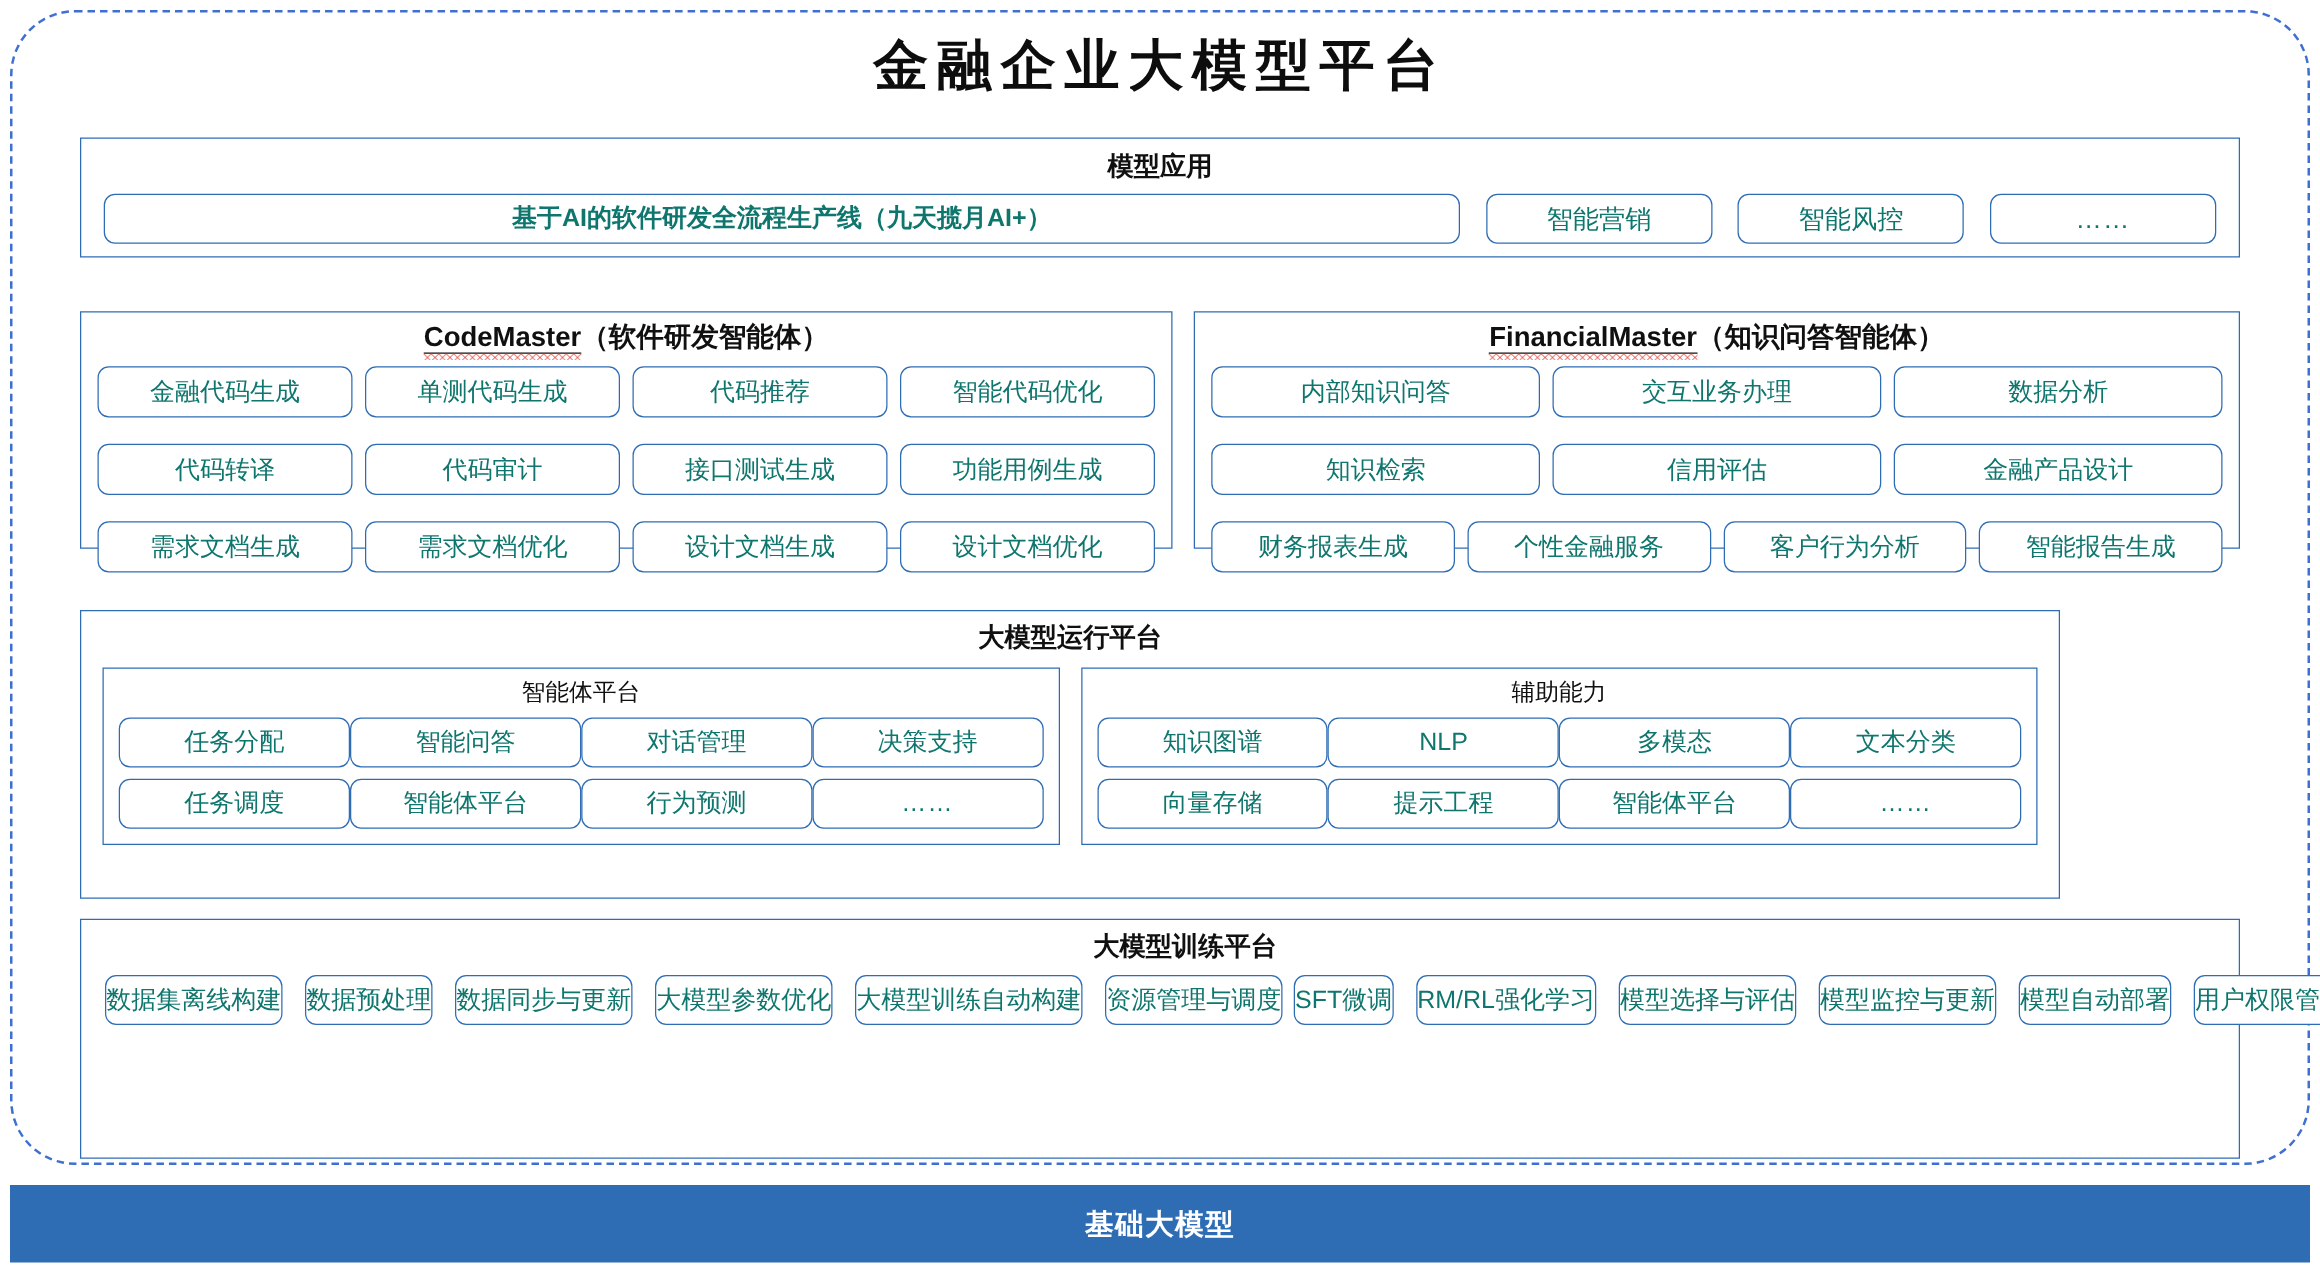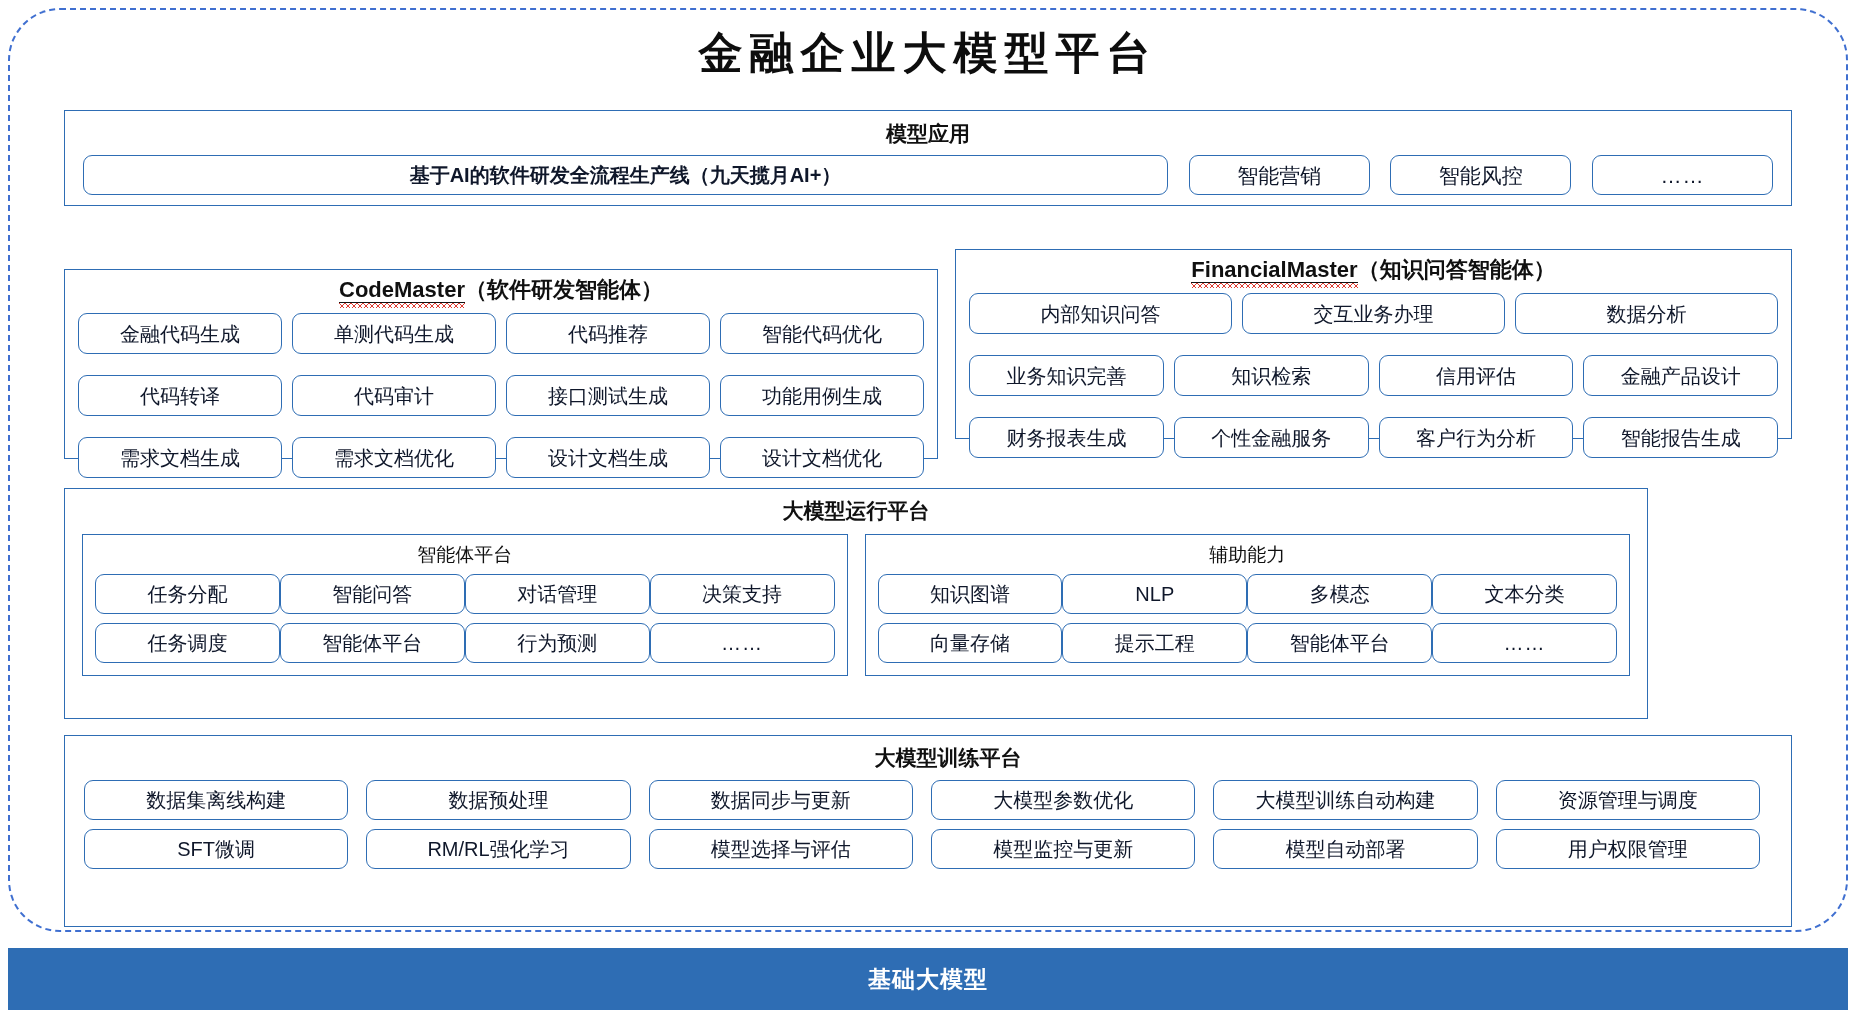--- a/index.html
+++ b/index.html
@@ -99,21 +99,21 @@
 
   
   .chip {
     border: 1.4px solid #2e6db4;
     border-radius: 9px;
     background: #ffffff;
     display: flex;
     align-items: center;
     justify-content: center;
     font-size: 21px;
-    color: #0f172a;
+    color: #0f766e;
     white-space: nowrap;
     line-height: 1;
   }
   .chip.dots { letter-spacing: 1px; }
 
   .chip-row {
     display: flex;
     justify-content: space-between;
     align-items: center;
   }
@@ -123,21 +123,21 @@
   #sec-app .panel-title { margin-top: 12px; }
   #app-row {
     position: absolute;
     left: 18px; top: 44px; right: 18px;
     height: 40px;
   }
   #app-main-chip { width: 1085px; height: 40px; font-size: 20px; font-weight: 700; }
   #app-row .chip.small { width: 181px; height: 40px; }
 
   
-  #sec-code { left: 64px; top: 249px; width: 874px; height: 190px; margin-top: 20px; }
+  #sec-code { left: 64px; top: 249px; width: 874px; height: 190px; }
   #sec-fin  { left: 955px; top: 249px; width: 837px; height: 190px; }
   .agent-panel .agent-title { margin-top: 9px; }
   .agent-grid {
     position: absolute;
     left: 13px; right: 13px; top: 43px;
     display: flex;
     flex-direction: column;
     gap: 21px;
   }
   .agent-grid .chip-row { gap: 10px; }
@@ -167,21 +167,20 @@
   .run-col .chip-row { }
   .run-col .chip { flex: 1; height: 40px; font-size: 20px; }
 
   
   #sec-train { left: 64px; top: 735px; width: 1728px; height: 192px; padding-left: 40px; }
   #sec-train .panel-title { margin-top: 11px; }
   .train-grid {
     position: absolute;
     left: 19px; right: 31px; top: 44px;
     display: flex;
-    flex-direction: column;
     gap: 9px;
   }
   .train-grid .chip-row { gap: 18px; }
   .train-grid .chip { flex: 1; height: 40px; font-size: 20px; }
 
   
   .base-bar {
     position: absolute;
     left: 8px;
     top: 948px;
@@ -248,21 +247,20 @@
     <div class="agent-title">
       <span class="en">FinancialMaster</span><span>（知识问答智能体）</span>
     </div>
     <div class="agent-grid">
       <div class="chip-row">
         <div class="chip">内部知识问答</div>
         <div class="chip">交互业务办理</div>
         <div class="chip">数据分析</div>
       </div>
       <div class="chip-row">
-        <div class="chip">业务知识完善</div>
         <div class="chip">知识检索</div>
         <div class="chip">信用评估</div>
         <div class="chip">金融产品设计</div>
       </div>
       <div class="chip-row">
         <div class="chip">财务报表生成</div>
         <div class="chip">个性金融服务</div>
         <div class="chip">客户行为分析</div>
         <div class="chip">智能报告生成</div>
       </div>

